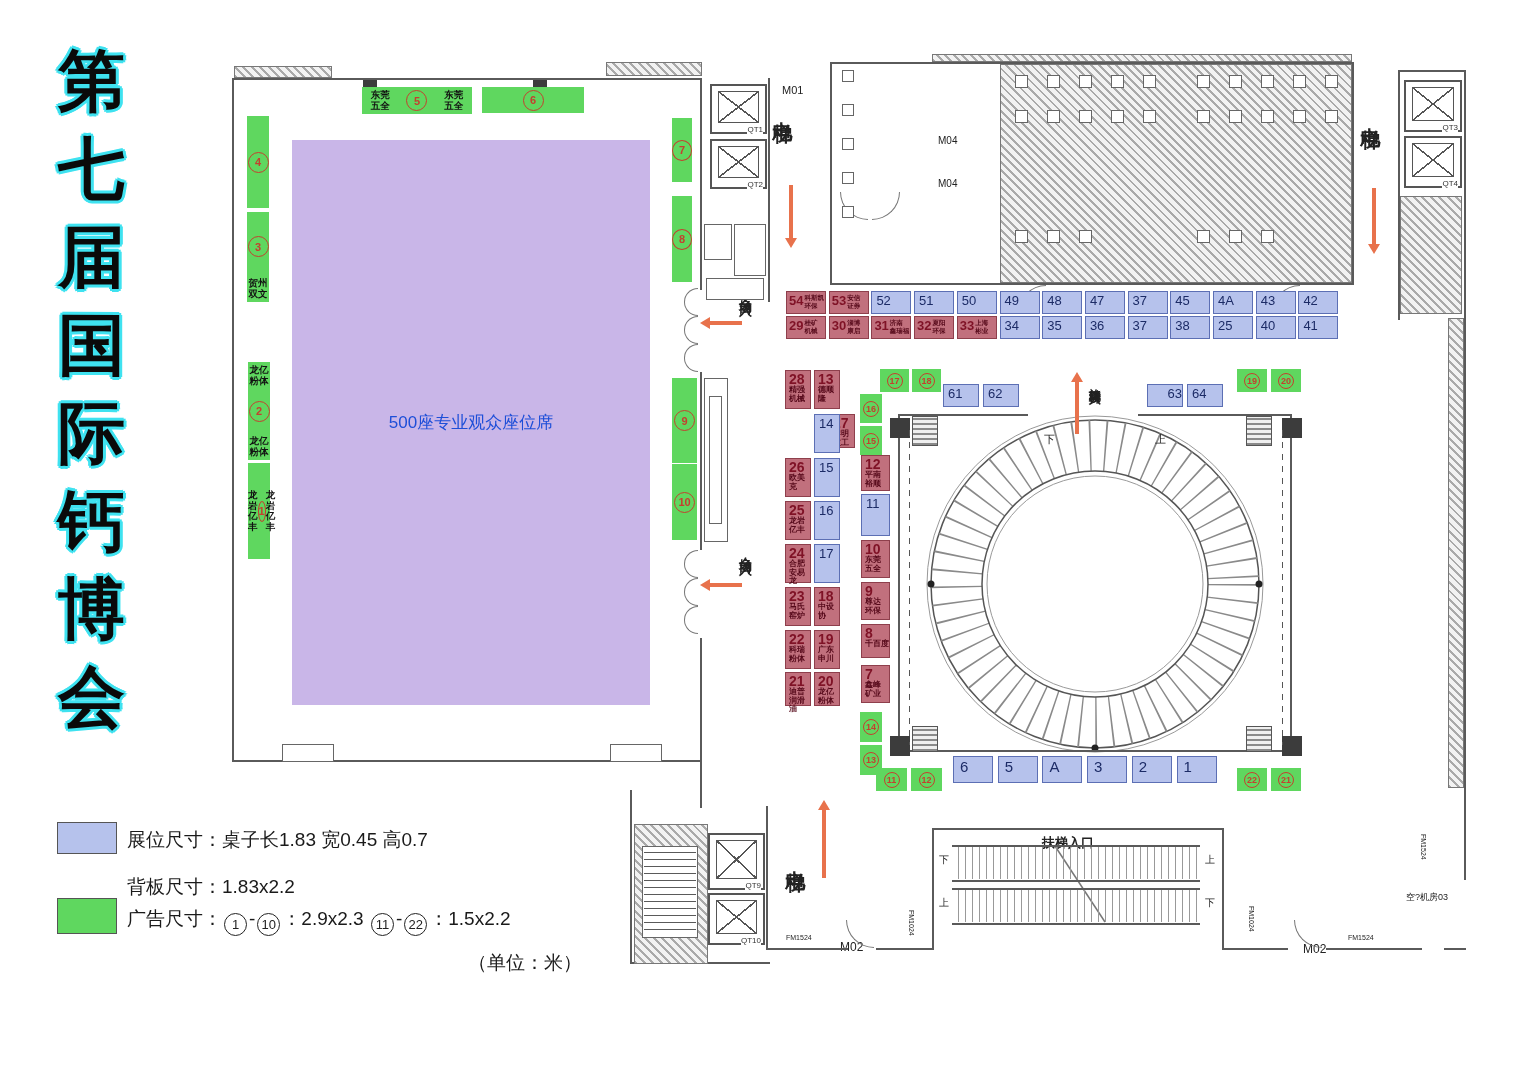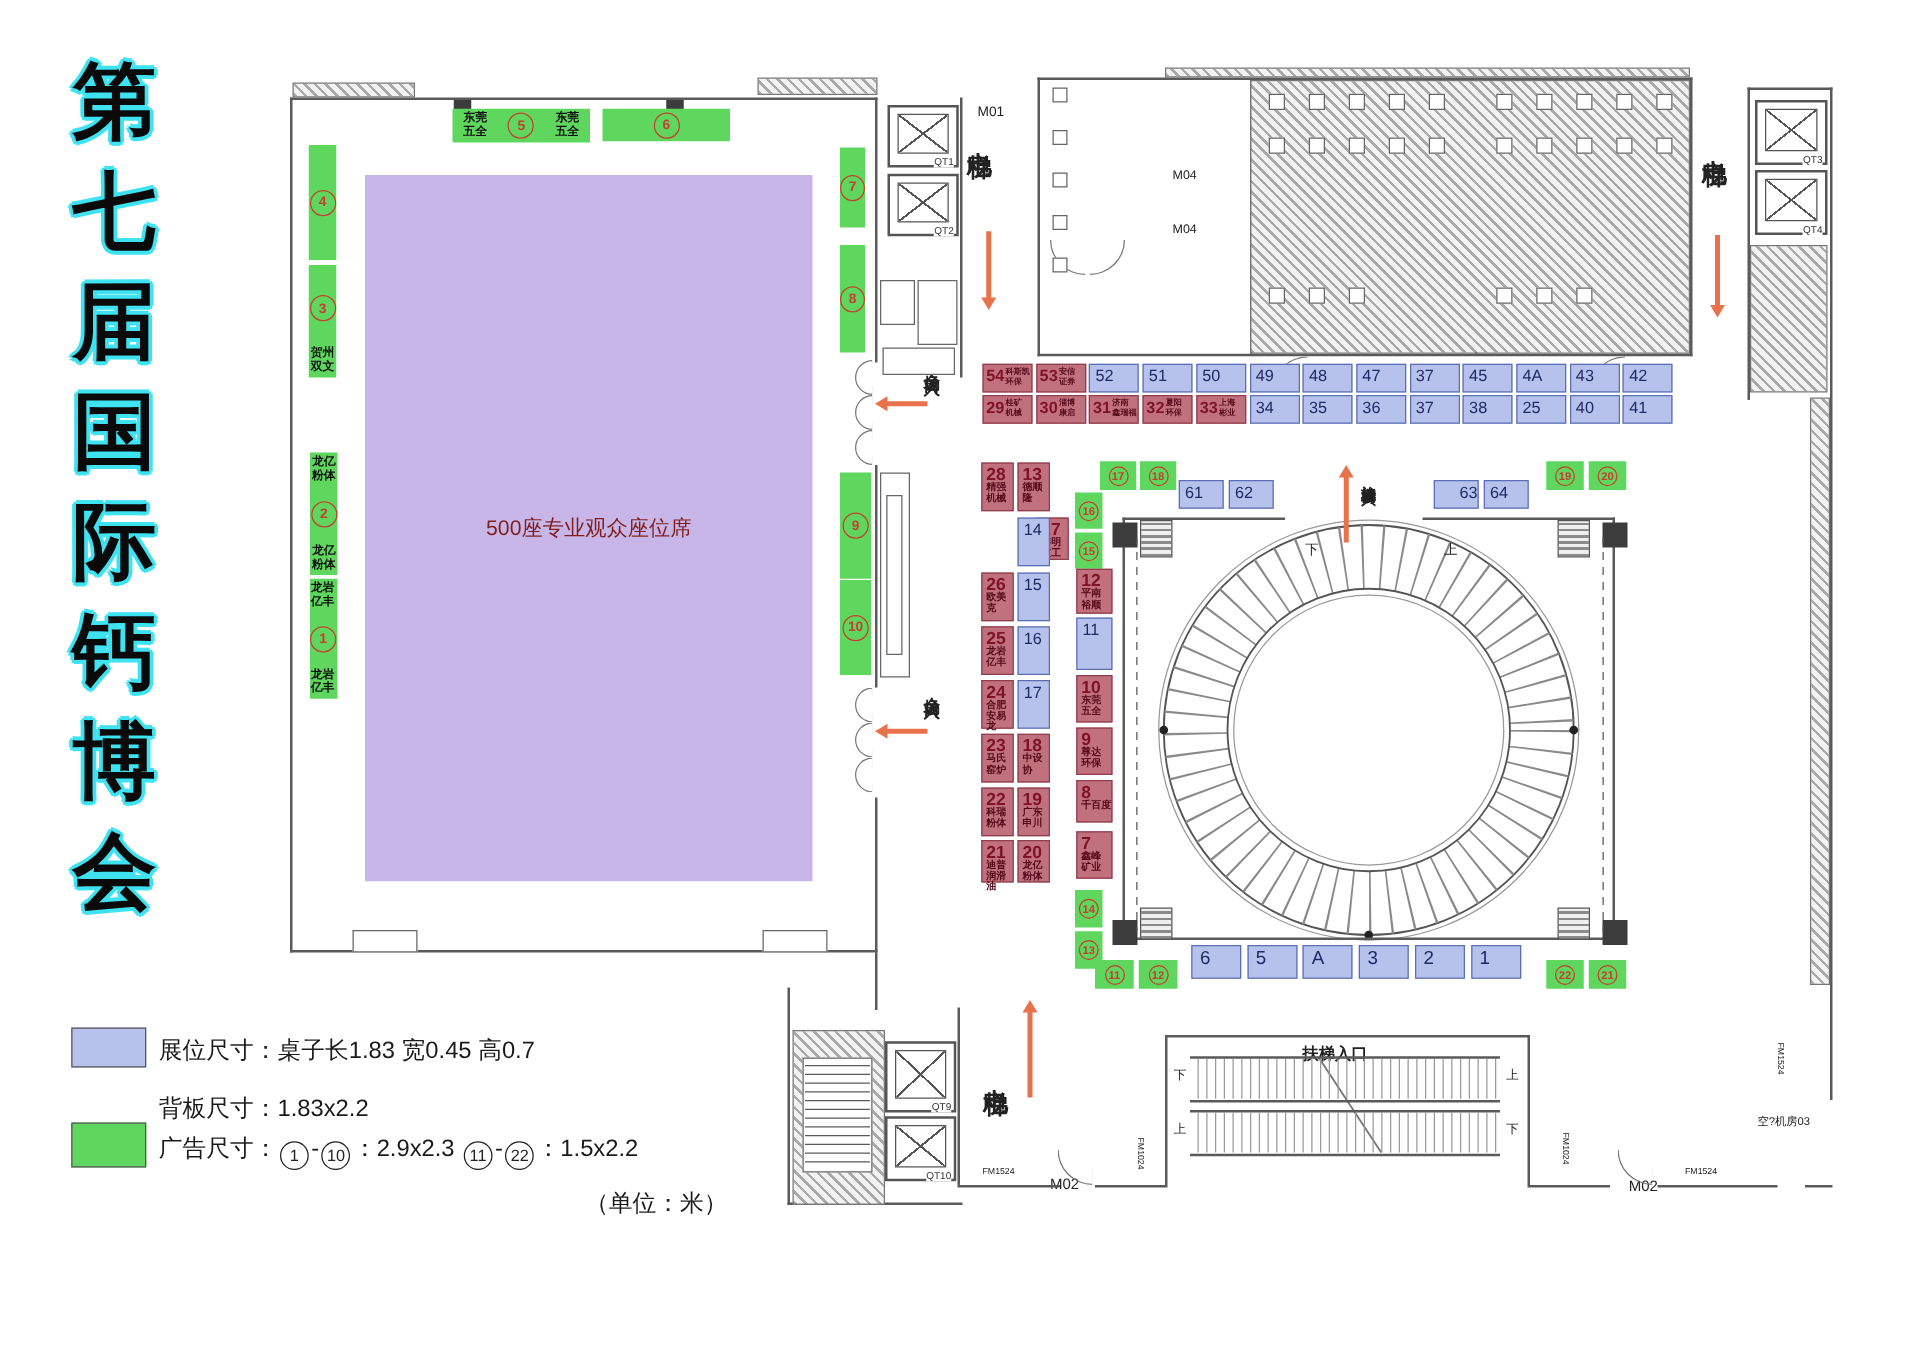--- a/index.html
+++ b/index.html
@@ -46,21 +46,21 @@
          align-items:center;justify-content:center;font-size:13px;margin:0 2px;vertical-align:-4px;color:#222;}
   .legend-text{font-size:19px;color:#1a1a1a;}
   .whitepatch{position:absolute;background:#fff;}
 </style>
 </head>
 <body>
 
 <div id="page">
 
   <div class="abs" style="left:292px;top:140px;width:358px;height:565px;background:#c9b6e8;display:flex;align-items:center;justify-content:center;">
-    <span style="font-size:17px;color:#7f1d1d;">500座专业观众座位席</span>
+    <span style="font-size:17px;color:#1d4ed8;">500座专业观众座位席</span>
   </div>
 
 
   <svg class="abs" style="left:890px;top:414px;width:410px;height:340px;" viewBox="0 0 410 340">
     <circle cx="205" cy="170" r="168" fill="none" stroke="#999" stroke-width="1"></circle>
     <circle cx="205" cy="170" r="164" fill="none" stroke="#555" stroke-width="1.5"></circle>
     <circle cx="205" cy="170" r="138.5" fill="none" stroke="#8a8a8a" stroke-width="51" stroke-dasharray="1.6 13.8"></circle>
     <circle cx="205" cy="170" r="113" fill="#ffffff" stroke="#555" stroke-width="1.5"></circle>
     <circle cx="205" cy="170" r="108" fill="none" stroke="#999" stroke-width="1"></circle>
     <circle cx="41" cy="170" r="3.5" fill="#222"></circle>
@@ -354,21 +354,21 @@
       <div class="elbl">QT4</div>
     </div>
     <div class="elev" style="left:708px;top:833px;width:57px;height:57px;">
       <div class="cab"></div>
       <div class="elbl">QT9</div>
     </div>
     <div class="elev" style="left:708px;top:893px;width:57px;height:52px;">
       <div class="cab"></div>
       <div class="elbl">QT10</div>
     </div>
-    <div class="banner" style="left: 248px; top: 463px; width: 22px; height: 96px; flex-direction: column; align-items: flex-start; justify-content: space-between; padding: 3px 0px;">
+    <div class="banner" style="left: 248px; top: 463px; width: 22px; height: 96px; flex-direction: row; align-items: center; justify-content: space-between; padding: 3px 0px;">
       <span class="btxt" style="width: 20px;">龙岩亿丰</span>
       <span class="circ big">1</span>
       <span class="btxt" style="width: 20px;">龙岩亿丰</span>
     </div>
     <div class="banner" style="left: 248px; top: 362px; width: 22px; height: 98px; flex-direction: column; align-items: center; justify-content: space-between; padding: 3px 0px;">
       <span class="btxt" style="width: 20px;">龙亿粉体</span>
       <span class="circ big">2</span>
       <span class="btxt" style="width: 20px;">龙亿粉体</span>
     </div>
     <div class="banner" style="left: 247px; top: 212px; width: 22px; height: 90px; flex-direction: column; align-items: center; justify-content: space-between; padding: 3px 0px;">

